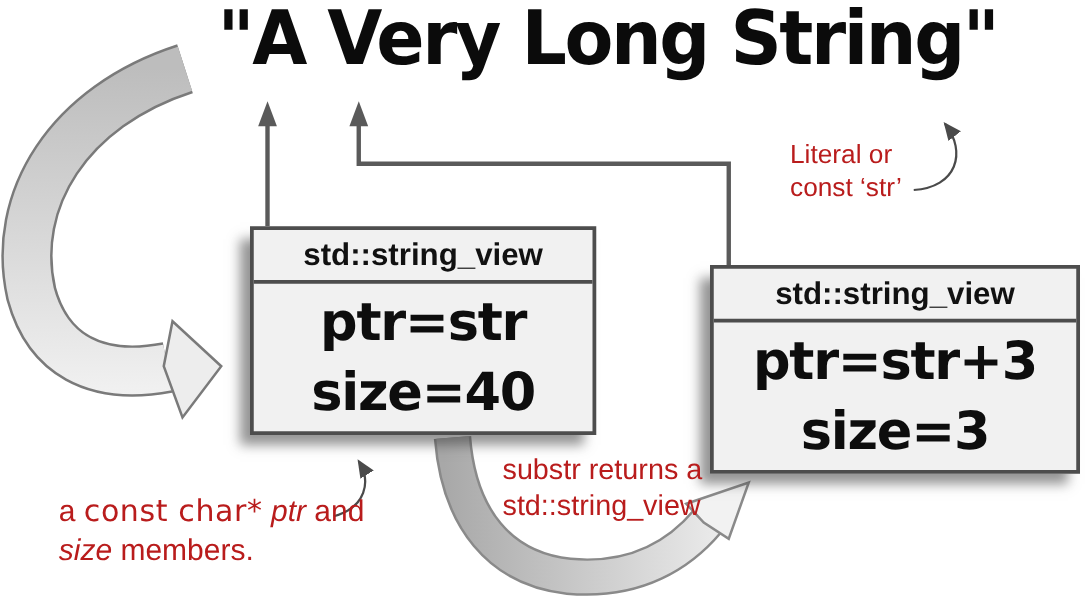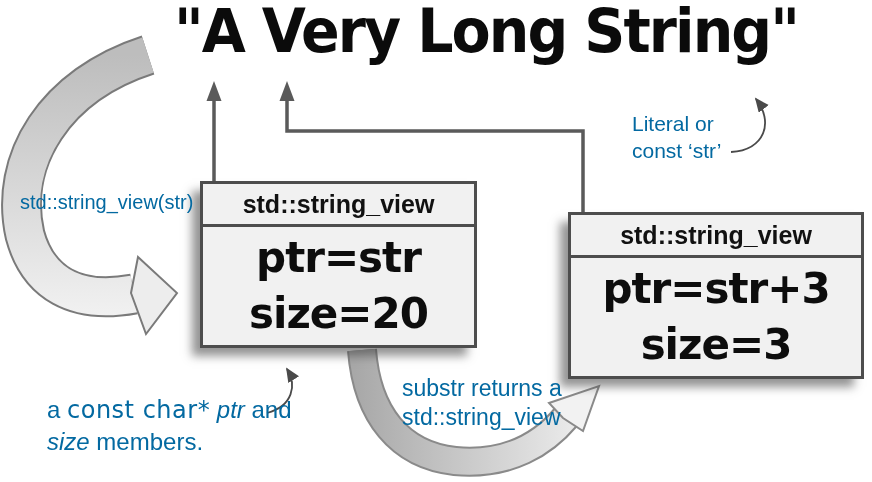--- a/index.html
+++ b/index.html
@@ -23,27 +23,27 @@
     height:40px;border-bottom:3px solid #4d4d4d;display:flex;
     align-items:center;justify-content:center;
     font-weight:bold;font-size:25px;font-family:"Liberation Sans",sans-serif;
   }
   .sv-box .bod{
     flex:1;display:flex;flex-direction:column;align-items:center;
     justify-content:center;font-family:"DejaVu Sans",sans-serif;
     font-weight:bold;color:#0d0d0d;
   }
   .sv-box .bod .ln{font-size:42px;line-height:56px;letter-spacing:-1px;}
-  .note{position:absolute;z-index:3;font-size:21px;line-height:27px;color:#0369a1;}
+  .note{position:absolute;z-index:3;font-size:21px;line-height:27px;color:#b91c1c;}
   .note-ctor{top:189px;left:20px;font-size:20px;white-space:nowrap;}
   .note-literal{top:110px;left:632px;}
   .note-members{top:394px;left:47px;font-size:24px;line-height:31px;}
   .note-members .b{font-family:"DejaVu Sans",sans-serif;font-weight:normal;letter-spacing:.5px;}
   .note-members .i{font-style:italic;}
-  .note-substr{top:374px;left:402px;font-size:23px;line-height:29px;}
+  .note-substr{top:361px;left:402px;font-size:23px;line-height:29px;}
 </style>
 </head>
 <body>
 
 <div class="canvas">
 
   <svg class="arrow-layer" width="872" height="482" viewBox="0 0 872 482">
     <defs>
       <linearGradient id="gradLeft" gradientUnits="userSpaceOnUse" x1="0" y1="55" x2="0" y2="320">
         <stop offset="0" stop-color="#bdbdbd"></stop>
@@ -84,33 +84,32 @@
 
     <path d="M 267 413 C 293 406, 297 385, 287 369" fill="none" stroke="#4a4a4a" stroke-width="1.8" marker-end="url(#thinhead)"></path>
   </svg>
 
   <div class="title">"A Very Long String"</div>
 
   <div class="sv-box" style="left:200px;top:181px;width:277px;height:167px;">
     <div class="hdr">std::string_view</div>
     <div class="bod">
       <div class="ln">ptr=str</div>
-      <div class="ln">size=20</div>
+      <div class="ln">size=40</div>
     </div>
   </div>
 
   <div class="sv-box" style="left:568px;top:212px;width:296px;height:167px;">
     <div class="hdr">std::string_view</div>
     <div class="bod">
       <div class="ln">ptr=str+3</div>
       <div class="ln">size=3</div>
     </div>
   </div>
 
-  <div class="note note-ctor">std::string_view(str)</div>
 
   <div class="note note-literal">
     <div>Literal or</div>
     <div>const ‘str’</div>
   </div>
 
   <div class="note note-members">
     <div><span>a </span><span class="b">const char*</span><span> </span><span class="i">ptr</span><span> and</span></div>
     <div><span class="i">size</span><span> members.</span></div>
   </div>

